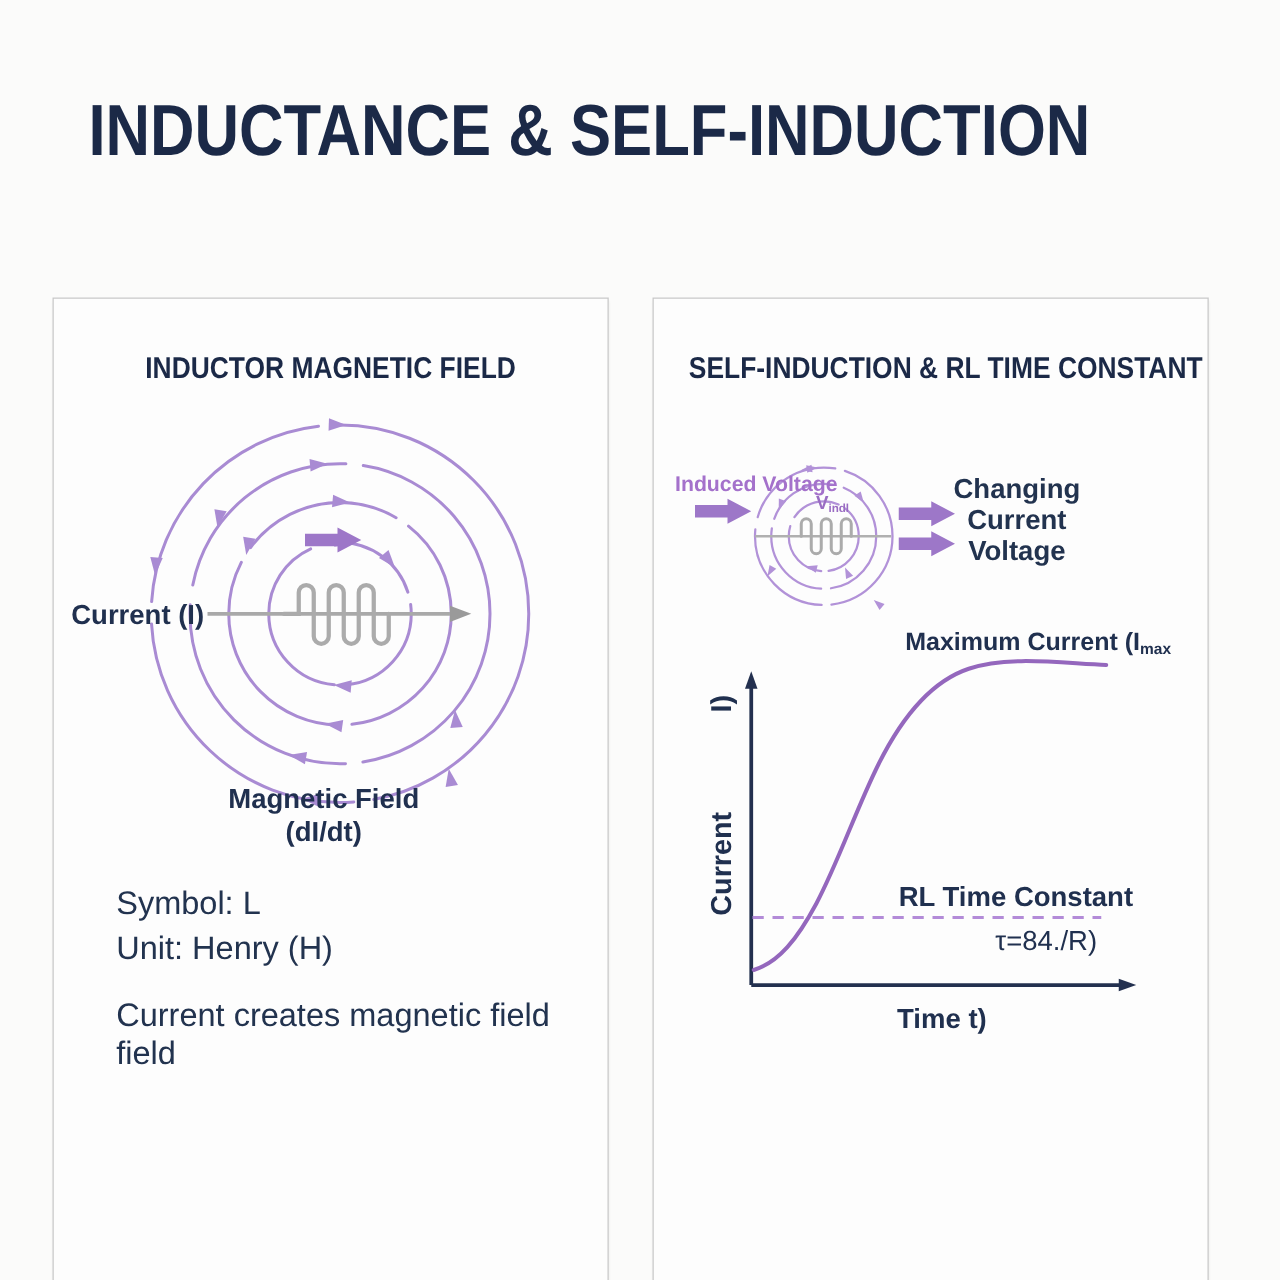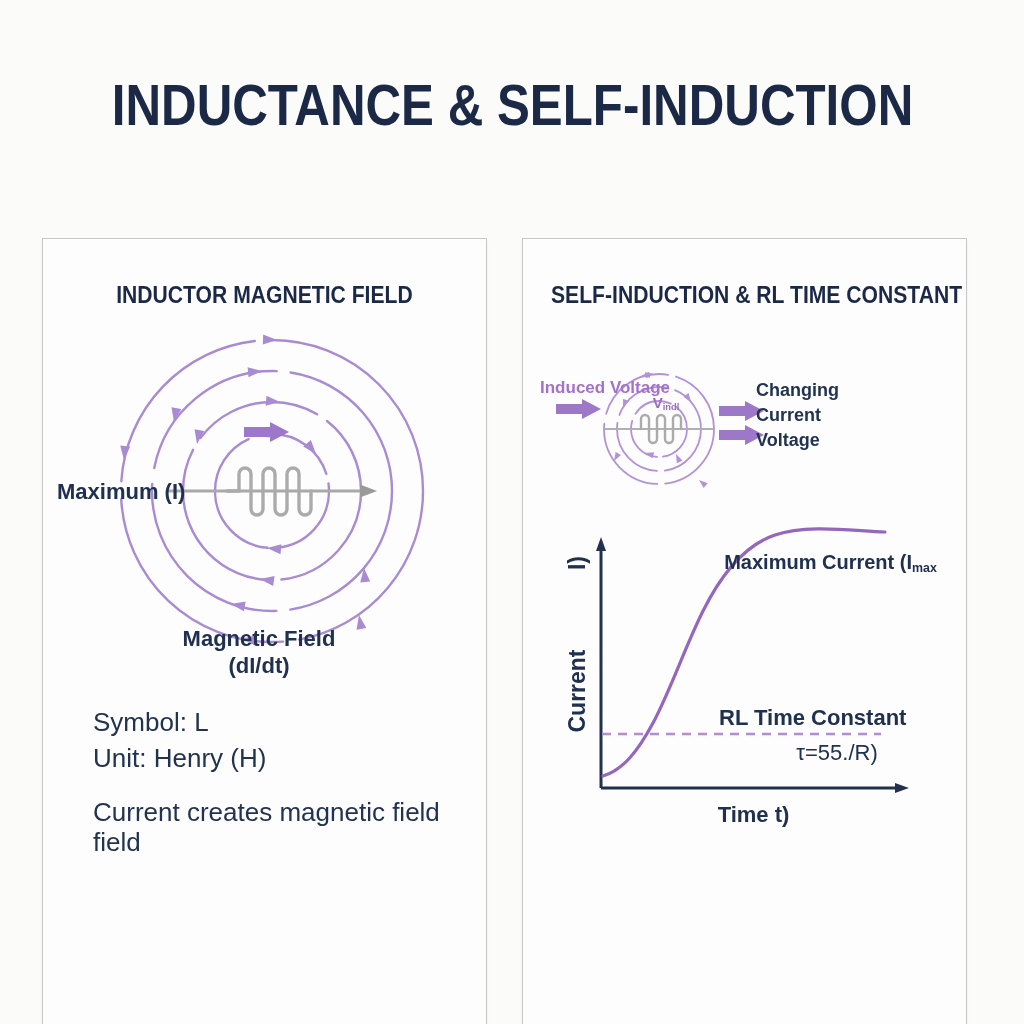--- a/index.html
+++ b/index.html
@@ -18,21 +18,21 @@
     width:1024px;height:1024px;
     background:#fbfbfa;
     font-family:"Liberation Sans", sans-serif;
     color:var(--navy);
     overflow:hidden;
     position:relative;
   }
   .page{position:absolute;inset:0;}
   .title{
     position:absolute;top:70px;left:0;width:1024px;height:70px;
-    text-align:center;line-height:70px;
+    line-height:70px;
     font-size:58px;font-weight:700;color:var(--navy-dark);
     white-space:nowrap;
   }
   .cond85{display:inline-block;transform:scaleX(0.85);transform-origin:center;}
   .cond88{display:inline-block;transform:scaleX(0.88);transform-origin:center;}
   .panel{
     position:absolute;top:238px;width:445px;height:851px;
     background:#fdfdfd;
     border:1px solid var(--panel-border);
     box-shadow:0 3px 2px rgba(0,0,0,0.07);
@@ -50,22 +50,22 @@
   .current-label{left:14px;top:240px;width:102px;text-align:right;font-size:22px;font-weight:700;}
   .mf-label{left:328px;top:216px;width:110px;text-align:center;font-size:22px;font-weight:700;line-height:26px;}
   .bottom-label{left:116px;top:386px;width:200px;text-align:center;font-size:22px;font-weight:700;line-height:27px;}
   .fact{left:50px;font-size:26px;font-weight:400;color:#22334f;}
   .fact.symbol{top:468px;}
   .fact.unit{top:504px;}
   .fact.note1{top:558px;}
   .fact.note2{top:588px;}
   .induced-voltage{left:17px;top:139px;font-size:17px;font-weight:700;color:var(--purple-text);}
   .vind{left:103px;top:155px;width:80px;text-align:center;font-size:15px;font-weight:700;color:#9a6cc3;}
-  .output-lines{left:233px;top:139px;width:115px;font-size:18px;font-weight:700;line-height:25px;color:#22334f;}
-  .max-current{left:200px;top:264px;width:215px;text-align:center;font-size:20px;font-weight:700;margin-top:48px;}
+  .output-lines{left:233px;top:139px;width:115px;text-align:center;font-size:22px;font-weight:700;line-height:25px;color:#22334f;}
+  .max-current{left:200px;top:264px;width:215px;text-align:center;font-size:20px;font-weight:700;}
   .rl-label{left:196px;top:466px;width:168px;text-align:center;font-size:22px;font-weight:700;}
   .tau-label{left:258px;top:501px;width:112px;text-align:center;font-size:22px;font-weight:400;}
   .time-label{left:178px;top:563px;width:105px;text-align:center;font-size:22px;font-weight:700;}
   .y-word{left:-17px;top:440px;width:140px;height:24px;text-align:center;font-size:23px;font-weight:700;transform:rotate(-90deg);}
   .y-unit{left:23px;top:312px;width:60px;height:24px;text-align:center;font-size:23px;font-weight:700;transform:rotate(-90deg);}
   sub{font-size:0.62em;vertical-align:-0.25em;}
 </style>
 </head>
 <body>
 
@@ -107,21 +107,21 @@
       </g>
 
       <path d="M0 -5 L26 -5 L26 -10 L45 0 L26 10 L26 5 L0 5 Z" fill="#9d77c8" transform="translate(201,193)"></path>
 
       <line x1="123" y1="252" x2="320" y2="252" stroke="#a9a9a9" stroke-width="3"></line>
       <path d="M334 252 L317 245.5 L317 258.5 Z" fill="#9a9a9a"></path>
 
       <path d="M184 252 L196 252 L196 235 A6 6 0 0 1 208 235 L208 270 A6 6 0 0 0 220 270 L220 235 A6 6 0 0 1 232 235 L232 270 A6 6 0 0 0 244 270 L244 235 A6 6 0 0 1 256 235 L256 270 A6 6 0 0 0 268 270 L268 252" fill="none" stroke="#ababab" stroke-width="3.4" stroke-linecap="round"></path>
     </svg>
 
-    <div class="lbl current-label">Maximum (I)</div>
+    <div class="lbl current-label">Current (I)</div>
     <div class="lbl bottom-label">
       <div>Magnetic Field</div>
       <div>(dI/dt)</div>
     </div>
     <div class="lbl fact symbol">Symbol: L</div>
     <div class="lbl fact unit">Unit: Henry (H)</div>
     <div class="lbl fact note1">Current creates magnetic field</div>
     <div class="lbl fact note2">field</div>
   </section>
 
@@ -174,17 +174,17 @@
       <div>Current</div>
       <div>Voltage</div>
     </div>
 
     <div class="lbl max-current">
       <span>Maximum Current (I</span><sub>max</sub>
     </div>
     <div class="lbl y-word">Current</div>
     <div class="lbl y-unit">I)</div>
     <div class="lbl rl-label">RL Time Constant</div>
-    <div class="lbl tau-label">τ=55./R)</div>
+    <div class="lbl tau-label">τ=84./R)</div>
     <div class="lbl time-label">Time t)</div>
   </section>
 
 </div>
 
 </body></html>

